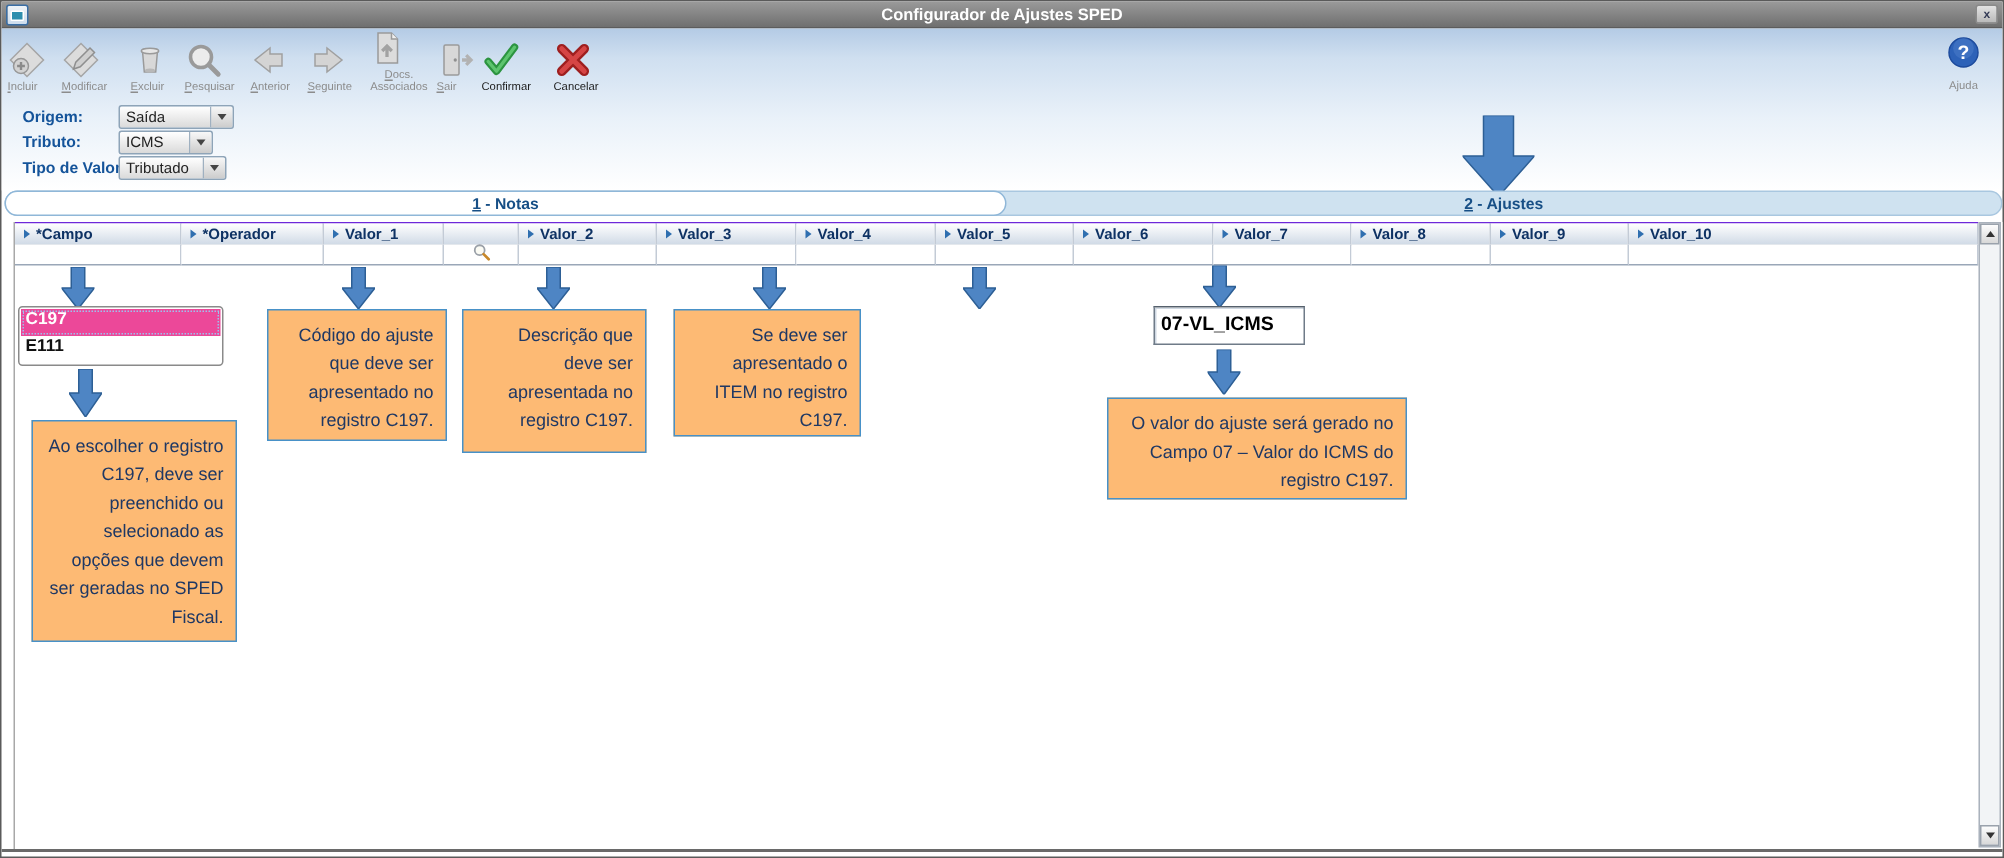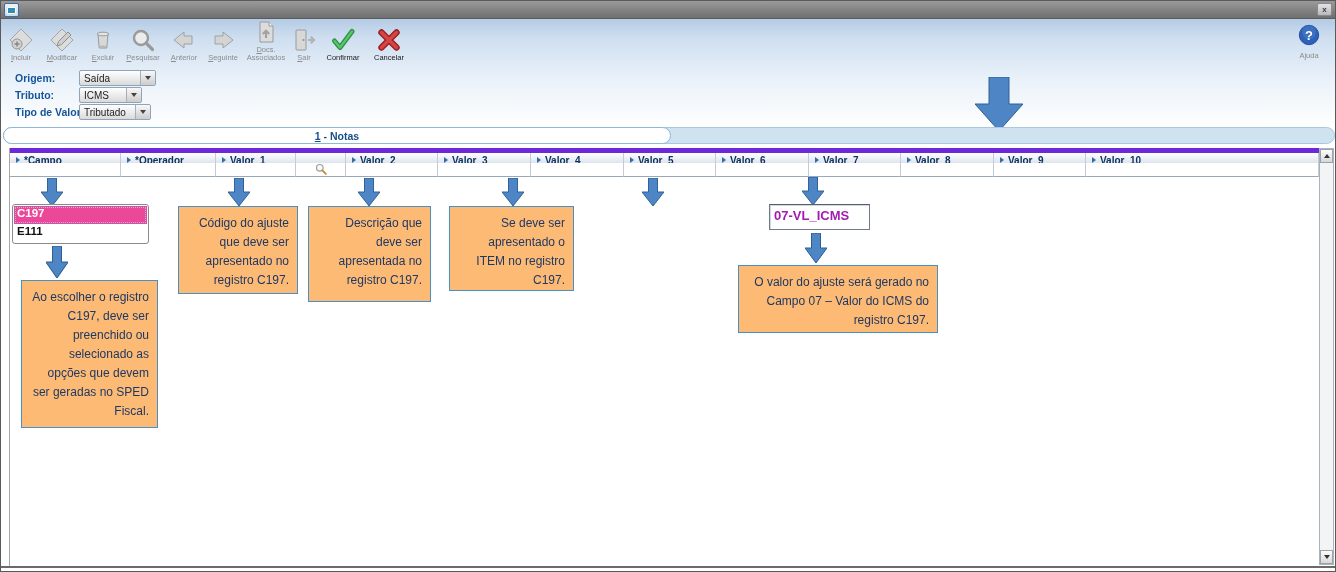--- a/index.html
+++ b/index.html
@@ -24,21 +24,21 @@
     background:linear-gradient(#e3e3e3,#b9b9b9); border:1px solid #8a8a8a; border-radius:2px;
     font-size:8px; font-weight:bold; color:#333a55; text-align:center; line-height:11px; cursor:default;
   }
   
   .upperbg {
     position:absolute; left:0; top:18px; width:100%; height:108px;
     background:linear-gradient(#b4cbe5 0%, #cfdff0 18%, #e9f1f9 55%, #ffffff 100%);
   }
   
   .toolbar { position:absolute; left:2px; top:20px; height:42px; display:flex; align-items:flex-end; }
-  .tbtn { display:flex; flex-direction:column; align-items:center; justify-content:flex-end; padding:0 2px; }
+  .tbtn { display:flex; flex-direction:column; align-items:flex-start; justify-content:flex-end; padding:0 2px; }
   .tbtn svg { display:block; }
   .tlabel { font-size:7.5px; color:#8c8c8c; line-height:1.15; text-align:center; margin-top:1px; white-space:pre-line; }
   .tbtn.enabled .tlabel { color:#1a1a1a; }
   .tbtn.nav .tlabel::first-letter { text-decoration:underline; }
   .helpbtn { position:absolute; right:6px; top:22px; width:40px; display:flex; flex-direction:column; align-items:center; }
   .helpbtn .tlabel { color:#8c8c8c; }
   
   .flabel { position:absolute; font-size:10.5px; font-weight:bold; color:#15549a; }
   .dd { position:absolute; height:16px; background:linear-gradient(#ffffff,#dadada);
     border:1px solid #8ea4b8; border-radius:2px; display:flex; align-items:stretch; }
@@ -51,21 +51,21 @@
     background:#cfe2f0; border:1px solid #a9c7e0; border-radius:9px; display:flex; }
   .tab { display:flex; align-items:center; justify-content:center; font-size:10.5px; font-weight:bold; color:#174f86; }
   .tab.active { width:668px; background:#fff; border:1px solid #8fb7d8; border-radius:9px; margin:-1px 0 -1px -1px;text-align:right; }
   .tab.inactive { flex:1; }
   .tabnum { text-decoration:underline; }
   
   .gridpanel { position:absolute; left:8px; top:147px; width:1327px; height:418px;
     border-left:1px solid #a8a8a8; background:#fff; }
   .bottomline { position:absolute; left:0; top:565px; width:100%; height:2px; background:#6a6a6a; }
   .hdrrow { position:absolute; left:9px; top:147px; width:1309px; height:15px; display:flex;
-    border-top:5px solid #6d28d9; }
+    border-top:1px solid #6d28d9; }
   .hcell { height:15px; background:linear-gradient(#ffffff,#d0dae6); border-right:1px solid #c3cbd6;
     border-bottom:1px solid #aab4c2; display:flex; align-items:center; gap:4px; padding-left:6px;
     font-size:10px; font-weight:600; color:#0e3264; overflow:hidden; white-space:nowrap; }
   .mk { flex:0 0 auto; width:0; height:0; border-left:4px solid #2f6fb0; border-top:3px solid transparent; border-bottom:3px solid transparent; }
   .filtrow { position:absolute; left:9px; top:162px; width:1309px; height:14px; display:flex; }
   .fcell { height:14px; background:#fff; border-right:1px solid #c3cbd6; border-bottom:1px solid #9aa7b8;
     display:flex; align-items:center; justify-content:center; }
   
   .vscroll { position:absolute; left:1318px; top:147px; width:15px; height:417px;
     background:#f2f4f6; border:1px solid #aab2bc; }
@@ -78,31 +78,32 @@
   .arr { position:absolute; }
   .callout { position:absolute; background:#fdba74; border:1px solid #4791c8;
     font-size:12px; color:#1f3864; line-height:19px; padding:7px 8px;text-align:right; }
   .listbox { position:absolute; left:11px; top:203px; width:137px; height:40px;
     background:#fff; border:1px solid #8a8a8a; border-radius:3px; overflow:hidden; padding:1px; }
   .lbitem { height:18px; font-size:11.5px; font-weight:600; color:#111; padding:1px 3px; }
   .lbitem.sel { background:#ec4899; color:#fff; outline:1px dotted #9cc0ee; outline-offset:-2px; }
   .valfield { position:absolute; left:768px; top:203px; width:101px; height:26px;
     background:#fff; border:1px solid #6f7b88; border-top:2px solid #5a6troke; border-top:1px solid #55606c;
     box-shadow:inset 1px 1px 0 #cfd8e2; font-family:"Liberation Sans", sans-serif;
-    font-size:13px; font-weight:600; color:#a21caf; padding:3px 0 0 4px; }
+    font-size:13px; font-weight:600; color:#000000; padding:3px 0 0 4px; }
 </style>
 </head>
 <body>
 
 <div id="window">
 
   <div class="titlebar">
     <span class="appicon">
         <span class="scr"></span>
       </span>
+    <span class="title">Configurador de Ajustes SPED</span>
     <div class="closebtn">x</div>
   </div>
 
   <div class="upperbg"></div>
 
   <div class="toolbar">
     <div class="tbtn nav" style="width:36px">
       <span>
           <svg width="26" height="26" viewBox="0 0 26 26">
             <path d="M13 2 L24 13 L13 24 L2 13 Z" fill="#dcdcdc" stroke="#a5a5a5"></path>
@@ -227,20 +228,23 @@
       </span>
   </div>
 
   <svg class="arr" style="left:974px; top:76px" width="48" height="54" viewBox="0 0 48 56" preserveAspectRatio="none">
       <polygon points="14,0 34,0 34,28 48,28 24,56 0,28 14,28" fill="#4e85c4" stroke="#2d5f95"></polygon>
     </svg>
 
   <div class="tabstrip">
     <div class="tab active">
       <span><span class="tabnum">1</span><span> - Notas</span></span>
+    </div>
+    <div class="tab inactive">
+      <span><span class="tabnum">2</span><span> - Ajustes</span></span>
     </div>
   </div>
 
   <div class="gridpanel"></div>
 
   <div class="hdrrow">
     <div class="hcell" style="width:111px">
         <span class="mk"></span>
         <span>*Campo</span>
       </div>

